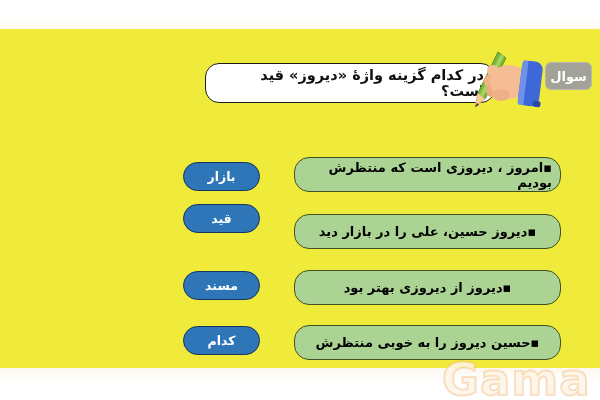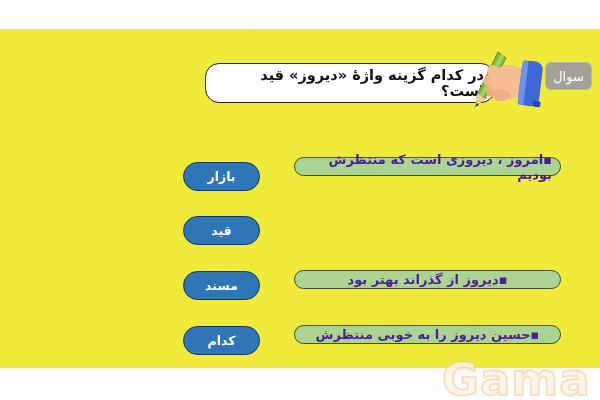--- a/index.html
+++ b/index.html
@@ -32,40 +32,40 @@
   }
   .hand-icon {
     position: absolute; left: 471px; top: 51px; width: 72px; height: 64px;
   }
   .question-badge {
     position: absolute; left: 545px; top: 62px; width: 47px; height: 28px;
     background: #A2A299;
     border: 1px solid #b8b8af;
     border-radius: 6px;
     display: flex; align-items: center; justify-content: center;
-    color: #ffffff; font-size: 13px; font-weight: normal;
+    color: #ffffff; font-size: 13px; font-weight: bold;
     direction: rtl;
   }
   .option-pill {
     position: absolute; left: 183px; width: 77px; height: 29px;
     background: #2E76B8;
     border: 1.6px solid #14365C;
     border-radius: 15px;
     display: flex; align-items: center; justify-content: center;
     color: #ffffff; font-size: 12.5px; font-weight: bold;
     direction: rtl;
     cursor: pointer;
   }
   .sentence-box {
-    position: absolute; left: 294px; width: 267px; height: 19px;
+    position: absolute; left: 294px; width: 267px; height: 35px;
     background: #ABD494;
     border: 1.2px solid #42511F;
     border-radius: 15px;
     display: flex; align-items: center; justify-content: center;
-    color: #4c1d95; font-size: 13px; font-weight: bold;
+    color: #000000; font-size: 13px; font-weight: bold;
     direction: rtl;
     padding: 0 8px;
     cursor: pointer;
   }
   .watermark {
     position: absolute; left: 428px; top: 354px; width: 170px; height: 52px;
     font-size: 45px; font-weight: bold; letter-spacing: 1px;
     color: rgba(255, 250, 240, 0.82);
     -webkit-text-stroke: 2px rgba(244, 182, 116, 0.38);
     text-shadow: 0 0 1px rgba(230, 140, 60, 0.25);
@@ -108,23 +108,24 @@
     </svg>
   </div>
 
   <div class="question-badge">
     <span>سوال</span>
   </div>
 
   <div class="sentence-box" style="top:157px">▪امروز ، دیروزی است که منتظرش بودیم</div>
   <div class="option-pill" style="top:162px">بازار</div>
 
-  <div class="option-pill" style="top:216px">قید</div>
+  <div class="sentence-box" style="top:214px">▪دیروز حسین، علی را در بازار دید</div>
+  <div class="option-pill" style="top:204px">قید</div>
 
-  <div class="sentence-box" style="top:270px">▪دیروز از گذراند بهتر بود</div>
+  <div class="sentence-box" style="top:270px">▪دیروز از دیروزی بهتر بود</div>
   <div class="option-pill" style="top:271px">مسند</div>
 
   <div class="sentence-box" style="top:325px">▪حسین دیروز را به خوبی منتظرش</div>
   <div class="option-pill" style="top:326px">کدام</div>
 
   <div class="watermark">Gama</div>
 
 </div>
 
 </body></html>

